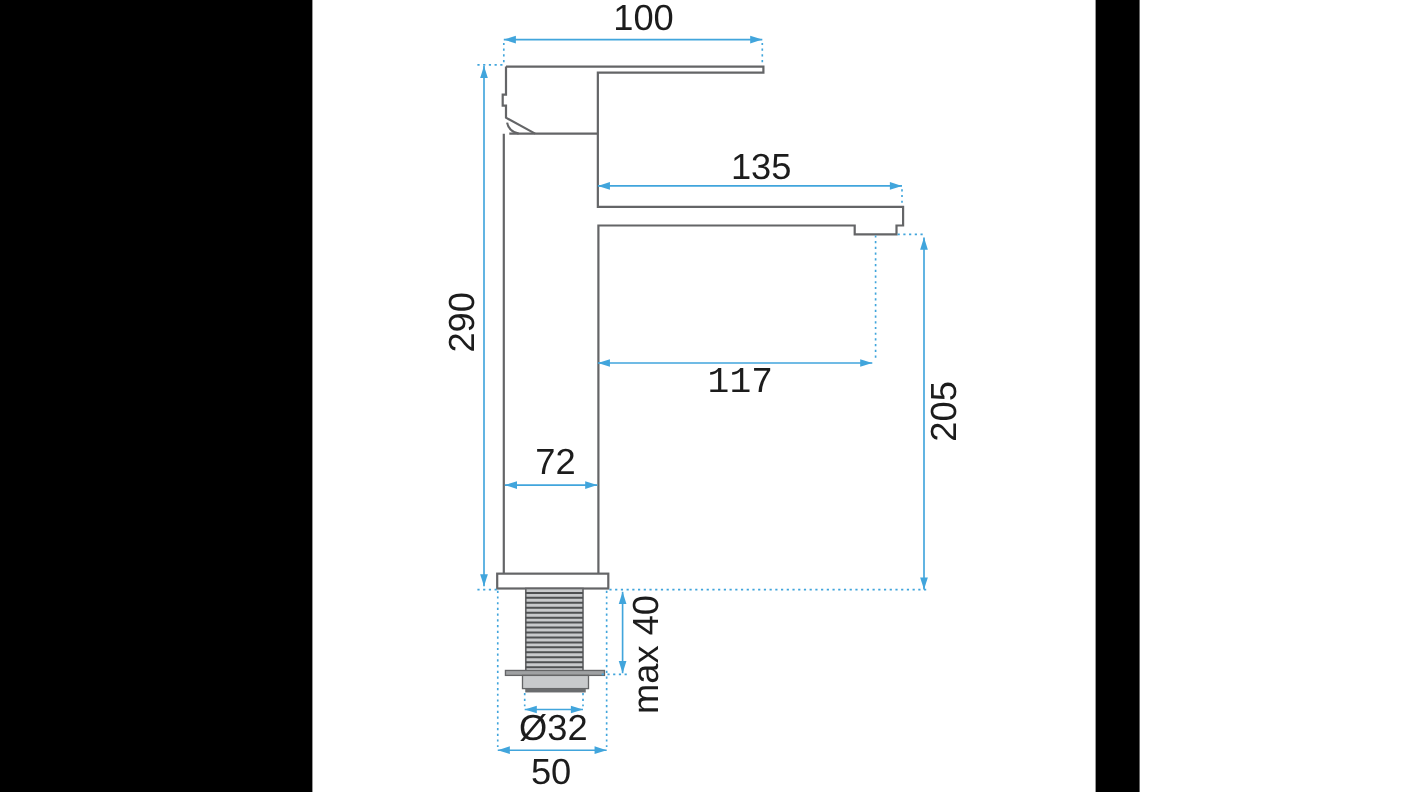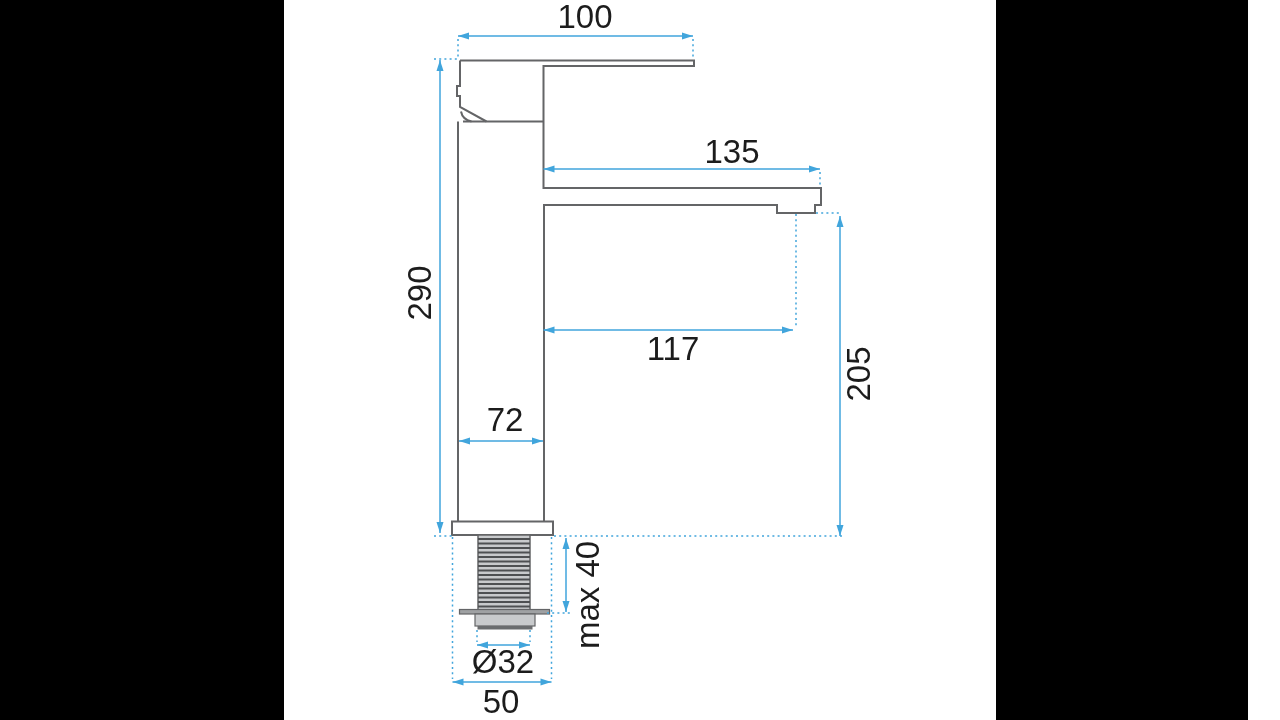--- a/index.html
+++ b/index.html
@@ -8,21 +8,21 @@
     --c-accent:#41a5dc;
     --c-outline:#646567;
     --c-text:#1c1c1c;
     --c-metal_light:#c8cacc;
     --c-metal_mid:#9fa1a3;
     --c-metal_dark:#6a6c6e;
     --c-thread:#4e5052;
   }
   html,body{margin:0;padding:0;}
   #stage{
-    position:relative;width:1248px;height:720px;overflow:hidden;
+    position:relative;width:1036px;height:720px;overflow:hidden;
     background:var(--c-canvas);
     font-family:"Liberation Sans", sans-serif;
   }
   .bar{position:absolute;top:0;height:720px;background:var(--c-letterbox);}
   #bar-left{left:0;width:284px;}
   #bar-right{left:996px;width:284px;}
   #drawing{position:absolute;left:0;top:0;}
   .stroke-outline{stroke:var(--c-outline);fill:none;stroke-width:2;}
   .fill-plate{fill:var(--c-canvas);stroke:var(--c-outline);stroke-width:2;}
   .rod-body{fill:var(--c-metal_light);stroke:var(--c-outline);stroke-width:1.5;}
@@ -143,23 +143,23 @@
       </g>
       <g>
         <line class="dim-line" x1="452.5" y1="682" x2="551.5" y2="682"></line>
         <polygon class="arrowhead" points="452.5,682 463.5,678.5 463.5,685.5"></polygon>
         <polygon class="arrowhead" points="551.5,682 540.5,678.5 540.5,685.5"></polygon>
       </g>
     </g>
   </svg>
 
   <span class="dim-label" style="left:585px;top:16px;">100</span>
-  <span class="dim-label" style="left:732px;top:151px;text-align:right;">135</span>
+  <span class="dim-label" style="left:692px;top:151px;text-align:right;">135</span>
   <span class="dim-label rot" style="left:419px;top:293px;">290</span>
-  <span class="dim-label" style="left:673px;top:348px;">117</span>
+  <span class="dim-label" style="left:673px;top:348px;font-family:Liberation Mono, monospace;">117</span>
   <span class="dim-label rot" style="left:858px;top:374px;">205</span>
   <span class="dim-label" style="left:505px;top:419px;">72</span>
   <span class="dim-label rot" style="left:587px;top:595px;">max 40</span>
   <span class="dim-label" style="left:503px;top:661px;">Ø32</span>
   <span class="dim-label" style="left:501px;top:701px;text-align:center;">50</span>
 
   <div class="bar" id="bar-left"></div>
   <div class="bar" id="bar-right"></div>
 </div>
 

